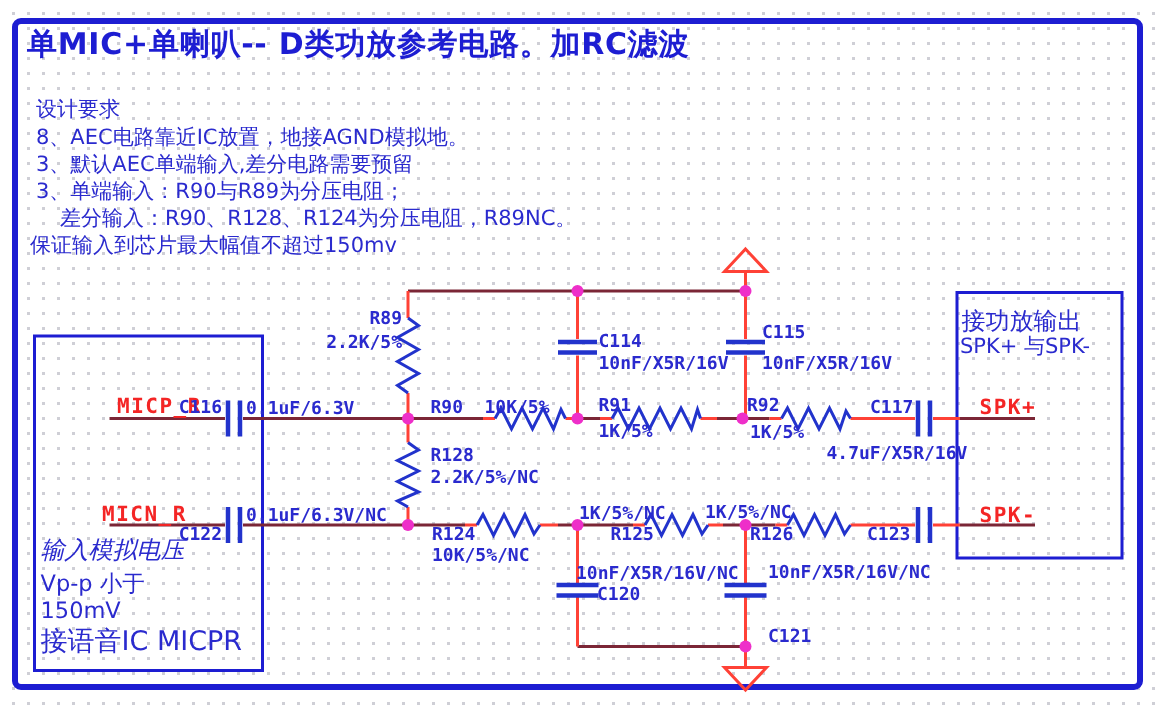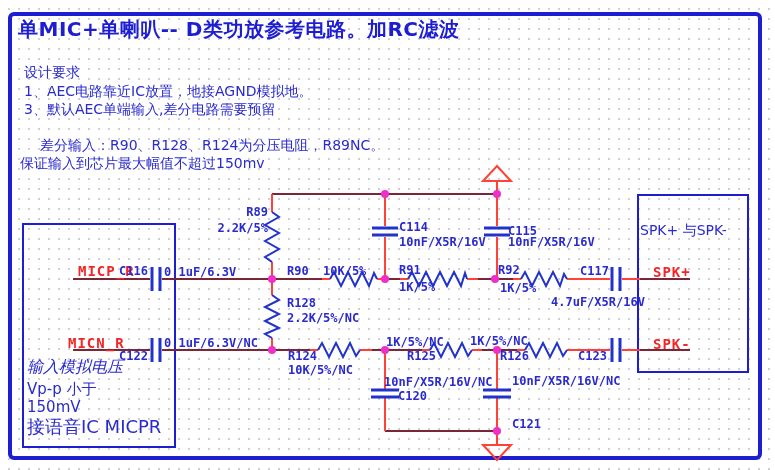--- a/index.html
+++ b/index.html
@@ -25,32 +25,34 @@
 </head>
 <body>
 
 <div class="page">
 
   <div class="frame"></div>
 
   <div class="title">单MIC+单喇叭-- D类功放参考电路。加RC滤波</div>
 
   <div class="note" style="left:24px;top:64px;">设计要求</div>
-  <div class="note" style="left:24px;top:83px;">1、AEC电路靠近IC放置，地接AGND模拟地。</div>
+  <div class="note" style="left:24px;top:83px;">8、AEC电路靠近IC放置，地接AGND模拟地。</div>
   <div class="note" style="left:24px;top:101px;">3、默认AEC单端输入,差分电路需要预留</div>
+  <div class="note" style="left:24px;top:119px;">3、单端输入：R90与R89为分压电阻；</div>
   <div class="note" style="left:40px;top:137px;">差分输入：R90、R128、R124为分压电阻，R89NC。</div>
   <div class="note" style="left:20px;top:155px;">保证输入到芯片最大幅值不超过150mv</div>
 
   <div class="box left-box"></div>
   <div class="cjk" style="left:27px;top:357px;font-size:16px;font-style:italic;">输入模拟电压</div>
   <div class="cjk" style="left:27px;top:380px;font-size:15px;">Vp-p 小于</div>
   <div class="cjk" style="left:27px;top:398px;font-size:15px;">150mV</div>
   <div class="cjk" style="left:27px;top:415px;font-size:18px;text-align:right;">接语音IC MICPR</div>
 
   <div class="box right-box"></div>
+  <div class="cjk" style="left:641px;top:204px;font-size:16px;">接功放输出</div>
   <div class="cjk" style="left:640px;top:222px;font-size:14px;">SPK+ 与SPK-</div>
 
   <svg class="sch" width="775" height="470" viewBox="0 0 775 470">
 
     <g stroke="#7b2636" stroke-width="2">
       <line x1="272" y1="194" x2="497" y2="194"></line>
       <line x1="73" y1="279" x2="150" y2="279"></line>
       <line x1="162" y1="279" x2="322" y2="279"></line>
       <line x1="385" y1="279" x2="400" y2="279"></line>
       <line x1="478" y1="279" x2="513" y2="279"></line>
@@ -164,21 +166,21 @@
   <div class="net" style="left:78px;top:263px;">MICP_R</div>
   <div class="net" style="left:68px;top:335px;">MICN_R</div>
   <div class="net" style="left:653px;top:264px;">SPK+</div>
   <div class="net" style="left:653px;top:336px;">SPK-</div>
 
   <div class="lbl r" style="left:222px;top:205px;width:46px;">R89</div>
   <div class="lbl r" style="left:210px;top:221px;width:58px;">2.2K/5%</div>
 
   <div class="lbl" style="left:399px;top:220px;">C114</div>
   <div class="lbl" style="left:399px;top:235px;">10nF/X5R/16V</div>
-  <div class="lbl" style="left:508px;top:224px;">C115</div>
+  <div class="lbl" style="left:508px;top:214px;">C115</div>
   <div class="lbl" style="left:508px;top:235px;">10nF/X5R/16V</div>
 
   <div class="lbl r" style="left:98px;top:264px;width:50px;">C116</div>
   <div class="lbl" style="left:164px;top:265px;">0.1uF/6.3V</div>
 
   <div class="lbl" style="left:287px;top:264px;">R90</div>
   <div class="lbl" style="left:323px;top:264px;">10K/5%</div>
   <div class="lbl" style="left:399px;top:263px;">R91</div>
   <div class="lbl" style="left:399px;top:280px;">1K/5%</div>
   <div class="lbl" style="left:498px;top:263px;">R92</div>

